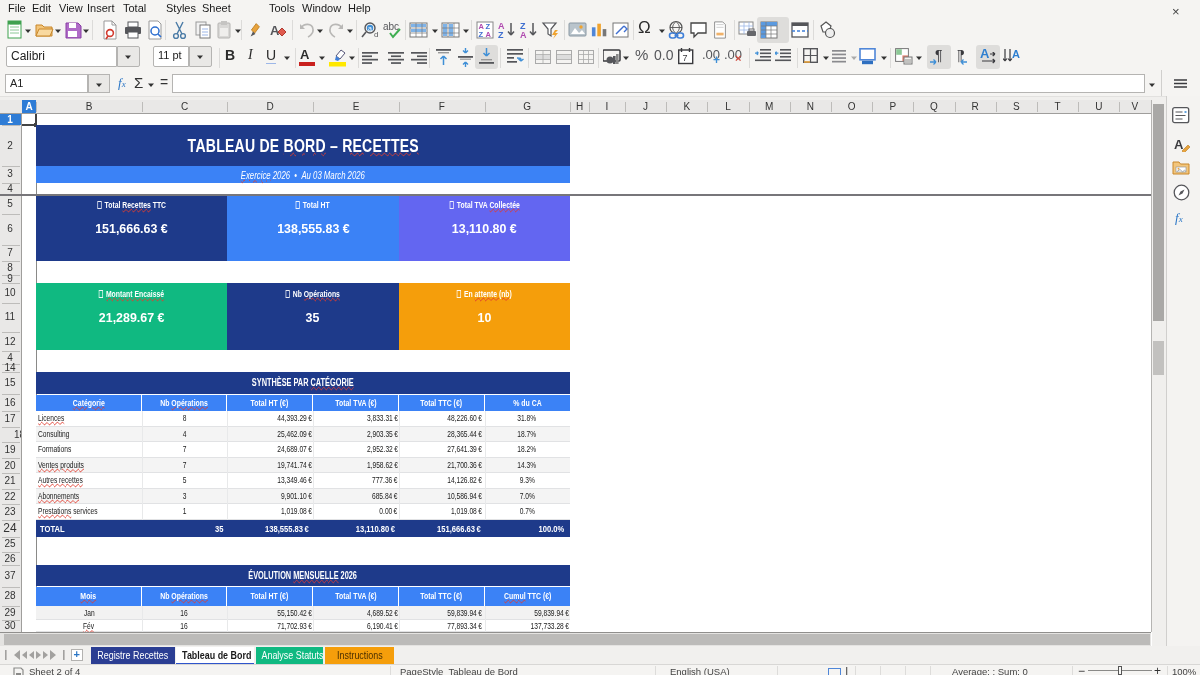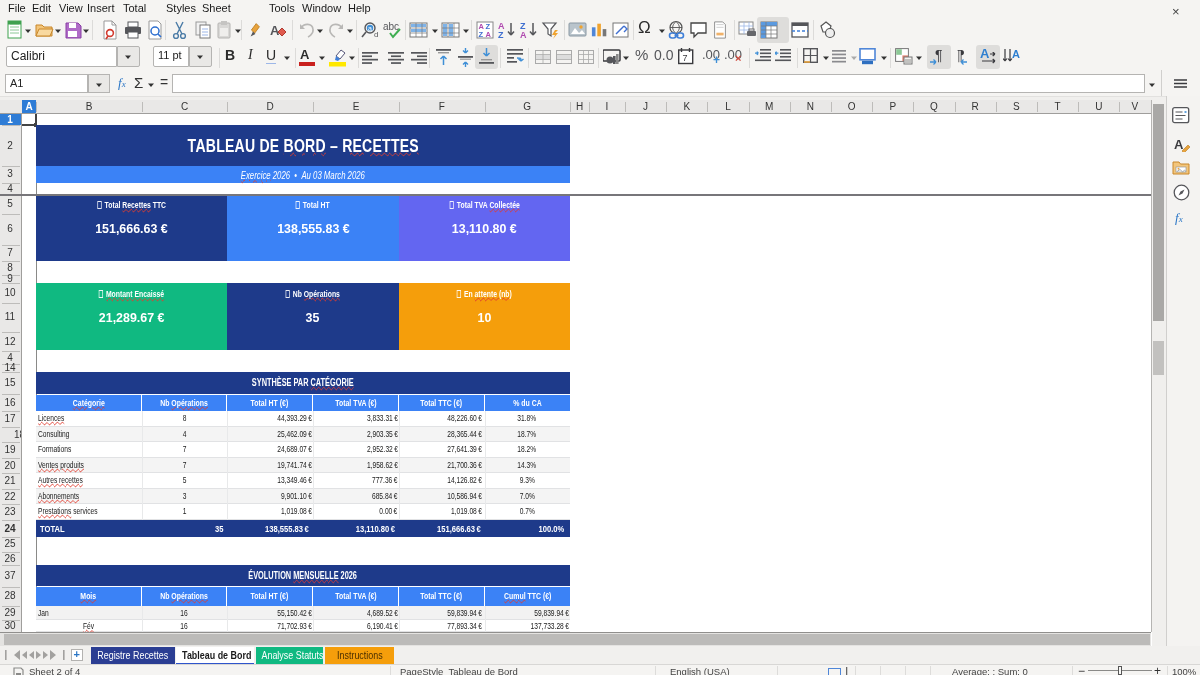--- a/index.html
+++ b/index.html
@@ -518,21 +518,21 @@
     <div style="position:absolute;left:0;top:328.9px;width:20px;height:15.5px;line-height:15.5px;text-align:center;font-size:10px;color:#333;font-weight:normal">19</div>
     <div style="position:absolute;left:2px;top:344.4px;width:18px;height:1px;background:#bdbcba"></div>
     <div style="position:absolute;left:0;top:344.4px;width:20px;height:15.4px;line-height:15.4px;text-align:center;font-size:10px;color:#333;font-weight:normal">20</div>
     <div style="position:absolute;left:2px;top:359.8px;width:18px;height:1px;background:#bdbcba"></div>
     <div style="position:absolute;left:0;top:359.8px;width:20px;height:15.5px;line-height:15.5px;text-align:center;font-size:10px;color:#333;font-weight:normal">21</div>
     <div style="position:absolute;left:2px;top:375.3px;width:18px;height:1px;background:#bdbcba"></div>
     <div style="position:absolute;left:0;top:375.3px;width:20px;height:15.5px;line-height:15.5px;text-align:center;font-size:10px;color:#333;font-weight:normal">22</div>
     <div style="position:absolute;left:2px;top:390.8px;width:18px;height:1px;background:#bdbcba"></div>
     <div style="position:absolute;left:0;top:390.8px;width:20px;height:15.4px;line-height:15.4px;text-align:center;font-size:10px;color:#333;font-weight:normal">23</div>
     <div style="position:absolute;left:2px;top:406.2px;width:18px;height:1px;background:#bdbcba"></div>
-    <div style="position:absolute;left:0;top:406.2px;width:20px;height:17.3px;line-height:17.3px;text-align:center;font-size:10px;color:#333;font-weight:bold">24</div>
+    <div style="position:absolute;left:0;top:406.2px;width:20px;height:17.3px;line-height:17.3px;text-align:center;font-size:12px;color:#333;font-weight:normal">24</div>
     <div style="position:absolute;left:2px;top:423.5px;width:18px;height:1px;background:#bdbcba"></div>
     <div style="position:absolute;left:0;top:423.5px;width:20px;height:14.8px;line-height:14.8px;text-align:center;font-size:10px;color:#333;font-weight:normal">25</div>
     <div style="position:absolute;left:2px;top:438.3px;width:18px;height:1px;background:#bdbcba"></div>
     <div style="position:absolute;left:0;top:438.3px;width:20px;height:13.5px;line-height:13.5px;text-align:center;font-size:10px;color:#333;font-weight:normal">26</div>
     <div style="position:absolute;left:2px;top:451.8px;width:18px;height:1px;background:#bdbcba"></div>
     <div style="position:absolute;left:0;top:451.8px;width:20px;height:21.5px;line-height:21.5px;text-align:center;font-size:10px;color:#333;font-weight:normal">37</div>
     <div style="position:absolute;left:2px;top:473.3px;width:18px;height:1px;background:#bdbcba"></div>
     <div style="position:absolute;left:0;top:473.3px;width:20px;height:18.9px;line-height:18.9px;text-align:center;font-size:10px;color:#333;font-weight:normal">28</div>
     <div style="position:absolute;left:2px;top:492.2px;width:18px;height:1px;background:#bdbcba"></div>
     <div style="position:absolute;left:0;top:492.2px;width:20px;height:14.3px;line-height:14.3px;text-align:center;font-size:10px;color:#333;font-weight:normal">29</div>
@@ -685,21 +685,21 @@
 <div style="position:absolute;left:399px;top:587.3px;width:84.5px;height:18.4px;background:#3b82f6;"></div>
 <div style="position:absolute;left:399px;top:587.3px;width:84.5px;height:18.4px;line-height:18.4px;text-align:center;font-size:9px;color:#fff;font-weight:bold;"><span style="display:inline-block;transform:scaleX(0.77);transform-origin:50% 50%;white-space:nowrap">Total TTC (€)</span></div>
 <div style="position:absolute;left:484.5px;top:587.3px;width:85.5px;height:18.4px;background:#3b82f6;"></div>
 <div style="position:absolute;left:484.5px;top:587.3px;width:85.5px;height:18.4px;line-height:18.4px;text-align:center;font-size:9px;color:#fff;font-weight:bold;"><span style="display:inline-block;transform:scaleX(0.77);transform-origin:50% 50%;white-space:nowrap"><span style="text-decoration:underline wavy #e03b2f 1px;text-underline-offset:0px">Cumul</span> TTC (€)</span></div>
 <div style="position:absolute;left:36px;top:605.7px;width:534px;height:14.3px;background:#f2f2f2;border-bottom:1px solid #e1e2e4"></div>
 <div style="position:absolute;left:142px;top:605.7px;width:1px;height:14.3px;background:#e8e9ea;"></div>
 <div style="position:absolute;left:227px;top:605.7px;width:1px;height:14.3px;background:#e8e9ea;"></div>
 <div style="position:absolute;left:313px;top:605.7px;width:1px;height:14.3px;background:#e8e9ea;"></div>
 <div style="position:absolute;left:399px;top:605.7px;width:1px;height:14.3px;background:#e8e9ea;"></div>
 <div style="position:absolute;left:484.5px;top:605.7px;width:1px;height:14.3px;background:#e8e9ea;"></div>
-<div style="position:absolute;left:36px;top:605.7px;width:106px;height:14.3px;line-height:14.3px;text-align:left;font-size:9px;color:#1a1a1a;font-weight:normal;"><span style="display:inline-block;transform:scaleX(0.74);transform-origin:50% 50%;white-space:nowrap">Jan</span></div>
+<div style="position:absolute;left:36px;top:605.7px;width:106px;height:14.3px;line-height:14.3px;text-align:center;font-size:9px;color:#1a1a1a;font-weight:normal;"><span style="display:inline-block;transform:scaleX(0.74);transform-origin:50% 50%;white-space:nowrap">Jan</span></div>
 <div style="position:absolute;left:142px;top:605.7px;width:85px;height:14.3px;line-height:14.3px;text-align:center;font-size:9px;color:#1a1a1a;font-weight:normal;"><span style="display:inline-block;transform:scaleX(0.74);transform-origin:50% 50%;white-space:nowrap">16</span></div>
 <div style="position:absolute;left:227px;top:605.7px;width:84.5px;height:14.3px;line-height:14.3px;text-align:right;font-size:9px;color:#1a1a1a;font-weight:normal;"><span style="display:inline-block;transform:scaleX(0.74);transform-origin:100% 50%;white-space:nowrap">55,150.42 €</span></div>
 <div style="position:absolute;left:313px;top:605.7px;width:84.5px;height:14.3px;line-height:14.3px;text-align:right;font-size:9px;color:#1a1a1a;font-weight:normal;"><span style="display:inline-block;transform:scaleX(0.74);transform-origin:100% 50%;white-space:nowrap">4,689.52 €</span></div>
 <div style="position:absolute;left:399px;top:605.7px;width:83px;height:14.3px;line-height:14.3px;text-align:right;font-size:9px;color:#1a1a1a;font-weight:normal;"><span style="display:inline-block;transform:scaleX(0.74);transform-origin:100% 50%;white-space:nowrap">59,839.94 €</span></div>
 <div style="position:absolute;left:484.5px;top:605.7px;width:84px;height:14.3px;line-height:14.3px;text-align:right;font-size:9px;color:#1a1a1a;font-weight:normal;"><span style="display:inline-block;transform:scaleX(0.74);transform-origin:100% 50%;white-space:nowrap">59,839.94 €</span></div>
 <div style="position:absolute;left:36px;top:620px;width:534px;height:12px;background:#fff;border-bottom:1px solid #e1e2e4"></div>
 <div style="position:absolute;left:142px;top:620px;width:1px;height:12px;background:#e8e9ea;"></div>
 <div style="position:absolute;left:227px;top:620px;width:1px;height:12px;background:#e8e9ea;"></div>
 <div style="position:absolute;left:313px;top:620px;width:1px;height:12px;background:#e8e9ea;"></div>
 <div style="position:absolute;left:399px;top:620px;width:1px;height:12px;background:#e8e9ea;"></div>

